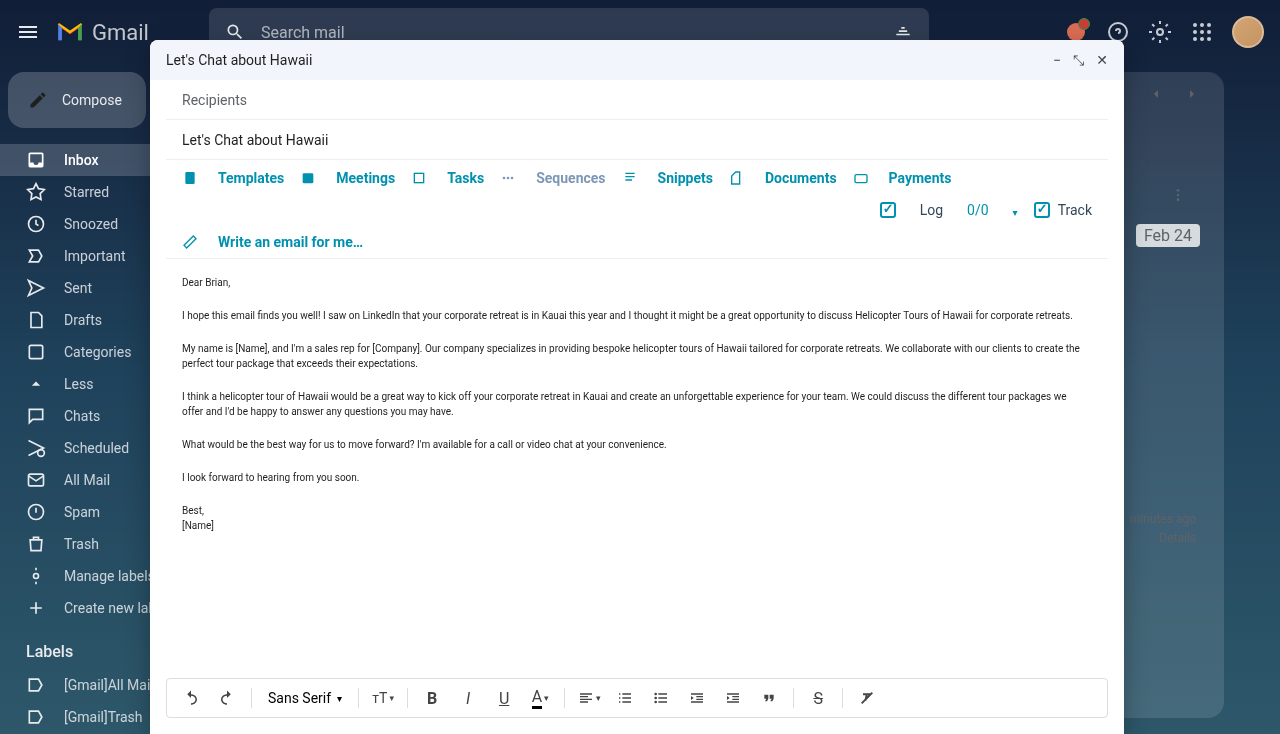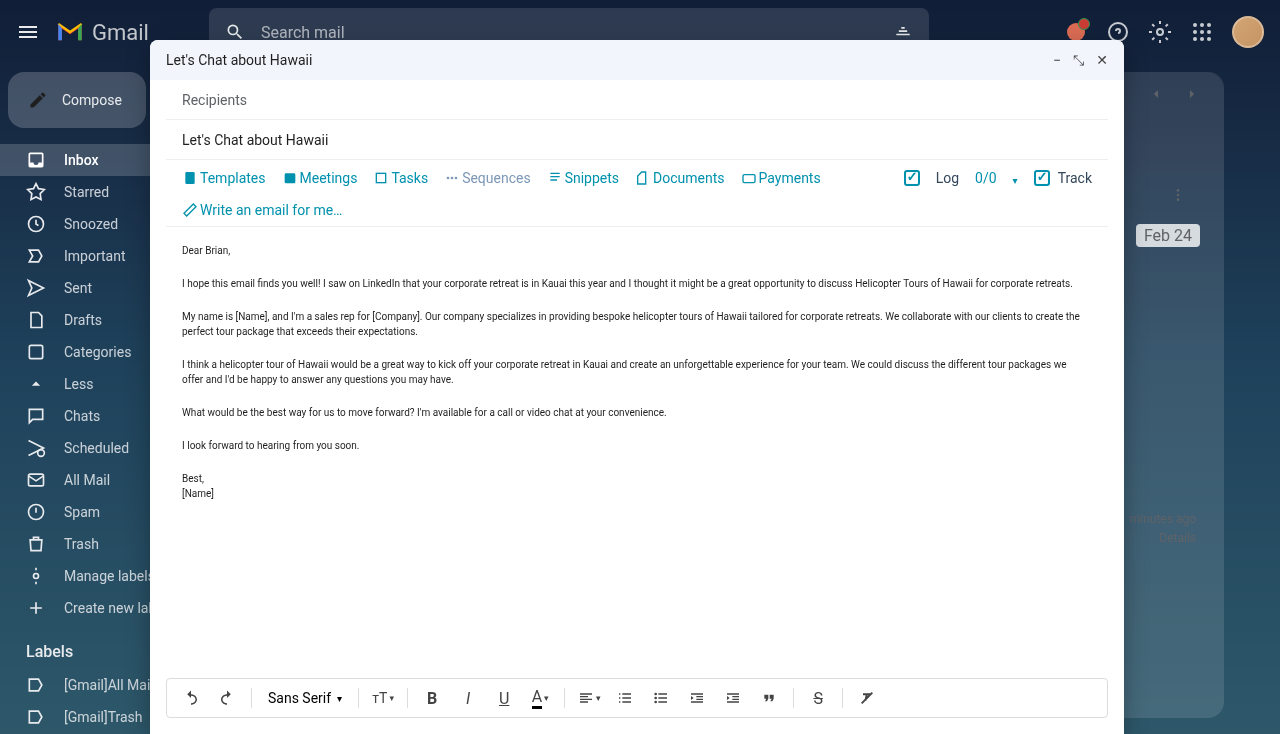--- a/index.html
+++ b/index.html
@@ -42,21 +42,21 @@
 .activity { top: 438px; right: 28px; text-align: right; font-size: 12px; color: #5f6368; line-height: 1.6; }
 
 
 .compose { position: absolute; left: 150px; top: 40px; width: 974px; height: 694px; background: #fff; border-radius: 8px 8px 0 0; box-shadow: 0 8px 24px rgba(0,0,0,0.3); display: flex; flex-direction: column; overflow: hidden; }
 .compose-header { background: #f2f6fc; height: 40px; display: flex; align-items: center; padding: 0 16px; font-size: 14px; color: #1f1f1f; }
 .compose-header-actions { margin-left: auto; display: flex; gap: 12px; }
 .compose-header-actions span { cursor: pointer; color: #444; font-size: 14px; }
 .recipients { height: 40px; border-bottom: 1px solid #eceff1; padding: 0 16px; display: flex; align-items: center; color: #5f6368; font-size: 14px; margin: 0 16px; }
 .subject { height: 40px; border-bottom: 1px solid #eceff1; padding: 0 16px; display: flex; align-items: center; font-size: 14px; color: #1f1f1f; margin: 0 16px; }
 .hubspot-bar { padding: 10px 16px 8px; display: flex; flex-wrap: wrap; gap: 16px; align-items: center; border-bottom: 1px solid #eceff1; font-size: 14px; margin: 0 16px; }
-.hs-item { display: flex; align-items: center; gap: 2px; color: #0091ae; cursor: pointer; font-weight: 400; }
+.hs-item { display: flex; align-items: center; gap: 20px; color: #0091ae; cursor: pointer; font-weight: 700; }
 .hs-item.muted { color: #7c98b6; }
 .hs-icon { width: 16px; height: 16px; }
 .hs-right { margin-left: auto; display: flex; align-items: center; gap: 16px; color: #33475b; }
 .hs-check { width: 16px; height: 16px; border: 2px solid #0091ae; border-radius: 3px; position: relative; }
 .hs-check.checked::after { content: '✓'; position: absolute; top: -3px; left: 1px; color: #0091ae; font-size: 13px; font-weight: bold; }
 .hs-row2 { width: 100%; display: flex; gap: 10px; }
 .email-body { flex: 1; padding: 16px 24px 16px 16px; font-size: 10px; line-height: 1.5; color: #1f1f1f; overflow-y: auto; margin: 0 10px 0 16px; }
 .email-body p { margin-bottom: 18px; }
 .email-body::-webkit-scrollbar { width: 10px; }
 .email-body::-webkit-scrollbar-thumb { background: #dadce0; border-radius: 5px; }
@@ -358,21 +358,21 @@
         </svg>
       <span>Documents</span>
     </div>
     <div class="hs-item">
       <svg class="hs-icon" viewBox="0 0 24 24" fill="none" stroke="#0091ae" stroke-width="2">
           <rect x="3" y="7" width="18" height="12" rx="2"></rect>
         </svg>
       <span>Payments</span>
     </div>
     <div class="hs-right">
-      <div style="display:flex;align-items:flex-end;gap:16px">
+      <div style="display:flex;align-items:flex-end;gap:24px">
         <div class="hs-check checked"></div>
         <span>Log</span>
         <span style="color:#0091ae">0/0</span>
         <span style="color:#0091ae;font-size:10px">▾</span>
       </div>
       <div style="display:flex;align-items:center;gap:8px">
         <div class="hs-check checked"></div>
         <span>Track</span>
       </div>
     </div>

